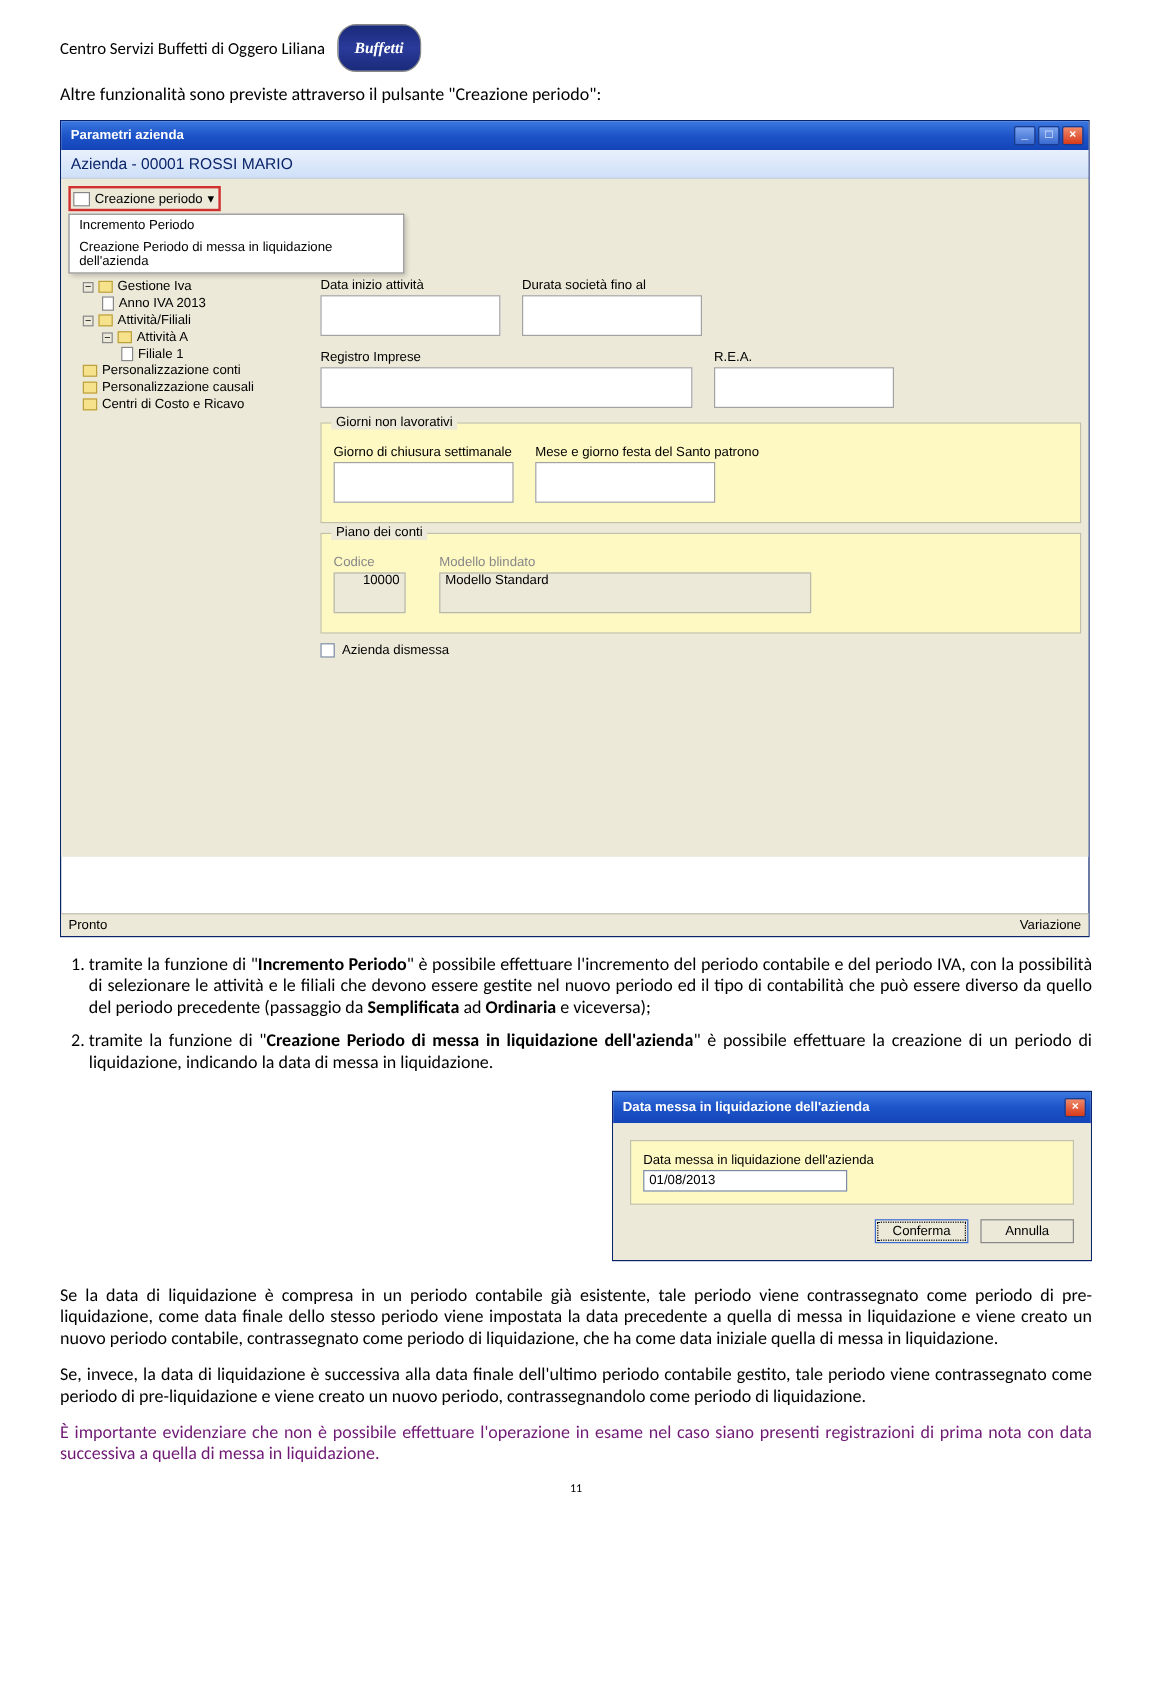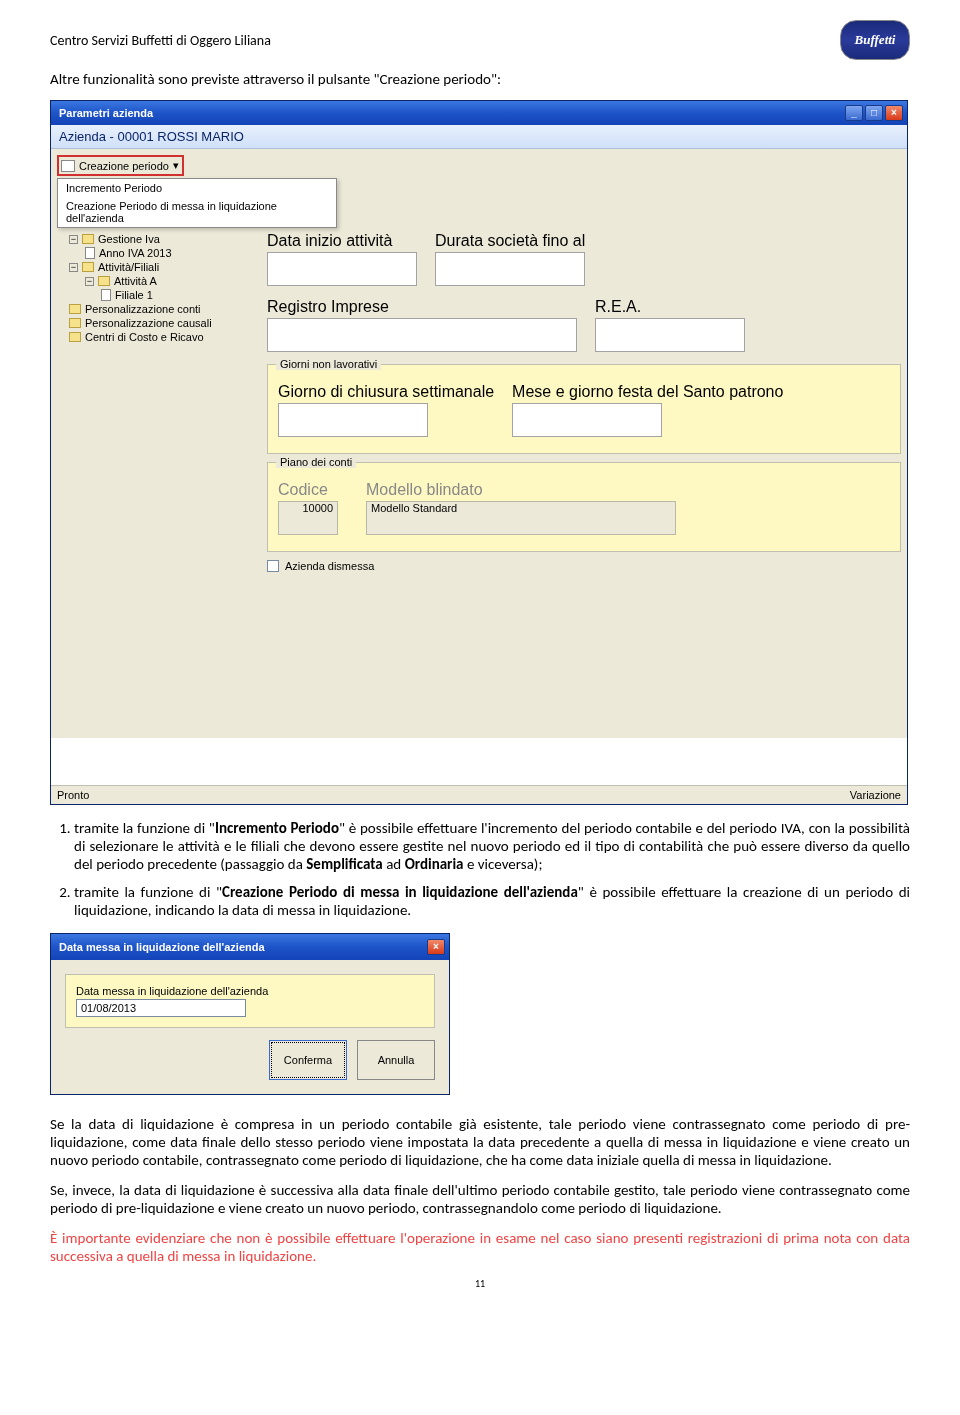--- a/index.html
+++ b/index.html
@@ -7,21 +7,21 @@
     margin: 0;
     font-family: Calibri, Arial, sans-serif;
     font-size: 15px;
     color: #000;
     background: #fff;
     width: 960px;
     padding: 20px 50px 30px 50px;
   }
   .header-row {
     display: flex;
-    justify-content: space-between;
+    justify-content: flex-start;
     align-items: center;
     gap: 10px;
     margin-bottom: 10px;
   }
   .header-text { font-size: 14px; }
   .logo {
     width: 70px; height: 40px;
     background: linear-gradient(#1a2a7a,#2a3a9a,#1a2a7a);
     border-radius: 16px;
     border: 1px solid #888;
@@ -110,21 +110,21 @@
     position: relative;
     margin-bottom: 8px;
     background: #fef9c3;
   }
   .groupbox .gtitle {
     position: absolute; top: -7px; left: 8px;
     background: #ece9d8; padding: 0 4px; font-size: 11px;
   }
   .fields-row { display: flex; gap: 18px; flex-wrap: wrap; }
   .field { display: flex; flex-direction: column; gap: 2px; margin-bottom: 6px; }
-  .field label { font-size: 16px; }
+  .field label { font-size: 11px; }
   .field .inp {
     border: 1px solid #a3a3a3; background: #fff;
     height: 34px; width: 150px;
   }
   .field.wide .inp { width: 310px; }
   .field.disabled label { color: #888; }
   .field.disabled .inp { background: #ece9d8; border-color: #b8b8a8; }
   .chk-row { display:flex; align-items:center; gap:6px; font-size:11px; margin-top:4px;}
   .chkbox { width:12px;height:12px;border:1px solid #7a8aa0;background:#fff; }
   .statusbar {
@@ -132,49 +132,49 @@
     border-top: 1px solid #c0c0b0;
     display: flex; justify-content: space-between;
     padding: 3px 6px;
     font-size: 11px;
     margin-top: 47px;
   }
   
   ol { margin: 8px 0 14px 24px; padding: 0; }
   ol li { margin-bottom: 10px; text-align: justify; }
   
-  .dlg-wrap { display:flex; justify-content:flex-start; margin: 4px 0 20px 0; }
+  .dlg-wrap { display:flex; justify-content:flex-end; margin: 4px 0 20px 0; }
   .dlg {
     width: 400px;
     border: 1px solid #0a246a;
     font-family: Tahoma, Arial, sans-serif;
     font-size: 11px;
   }
   .dlg .titlebar { height: 26px; }
   .dlg-body {
     background: #ece9d8;
     padding: 14px;
   }
   .dlg .groupbox { padding: 10px; }
   .dlg .lbl { font-size: 11px; margin-bottom: 2px; display:block; }
   .dlg .date-inp {
     border: 1px solid #7a8aa0; background: #fff;
     padding: 2px 4px; width: 170px; font-size: 11px;
   }
   .dlg-btns { display:flex; justify-content:flex-end; gap:10px; margin-top: 12px; }
   .osbtn {
-    min-width: 78px; height: 40px;
+    min-width: 78px; height: 20px;
     border: 1px solid #888; background: #ece9d8;
     font-size: 11px; display:flex;align-items:center;justify-content:center;
     padding: 0 10px;
   }
   .osbtn.default { border: 1px solid #3a6ad0; outline: 1px dotted #000; outline-offset: -3px; }
   
   p { margin: 0 0 12px 0; text-align: justify; }
-  .warn { color: #ef4444; }
+  .warn { color: #701a75; }
   .page-num { text-align: center; font-size: 10px; margin-top: 10px; }
 </style>
 </head>
 <body>
 
 <div class="header-row">
   <span class="header-text">Centro Servizi Buffetti di Oggero Liliana</span>
   <div class="logo">Buffetti</div>
 </div>
 

